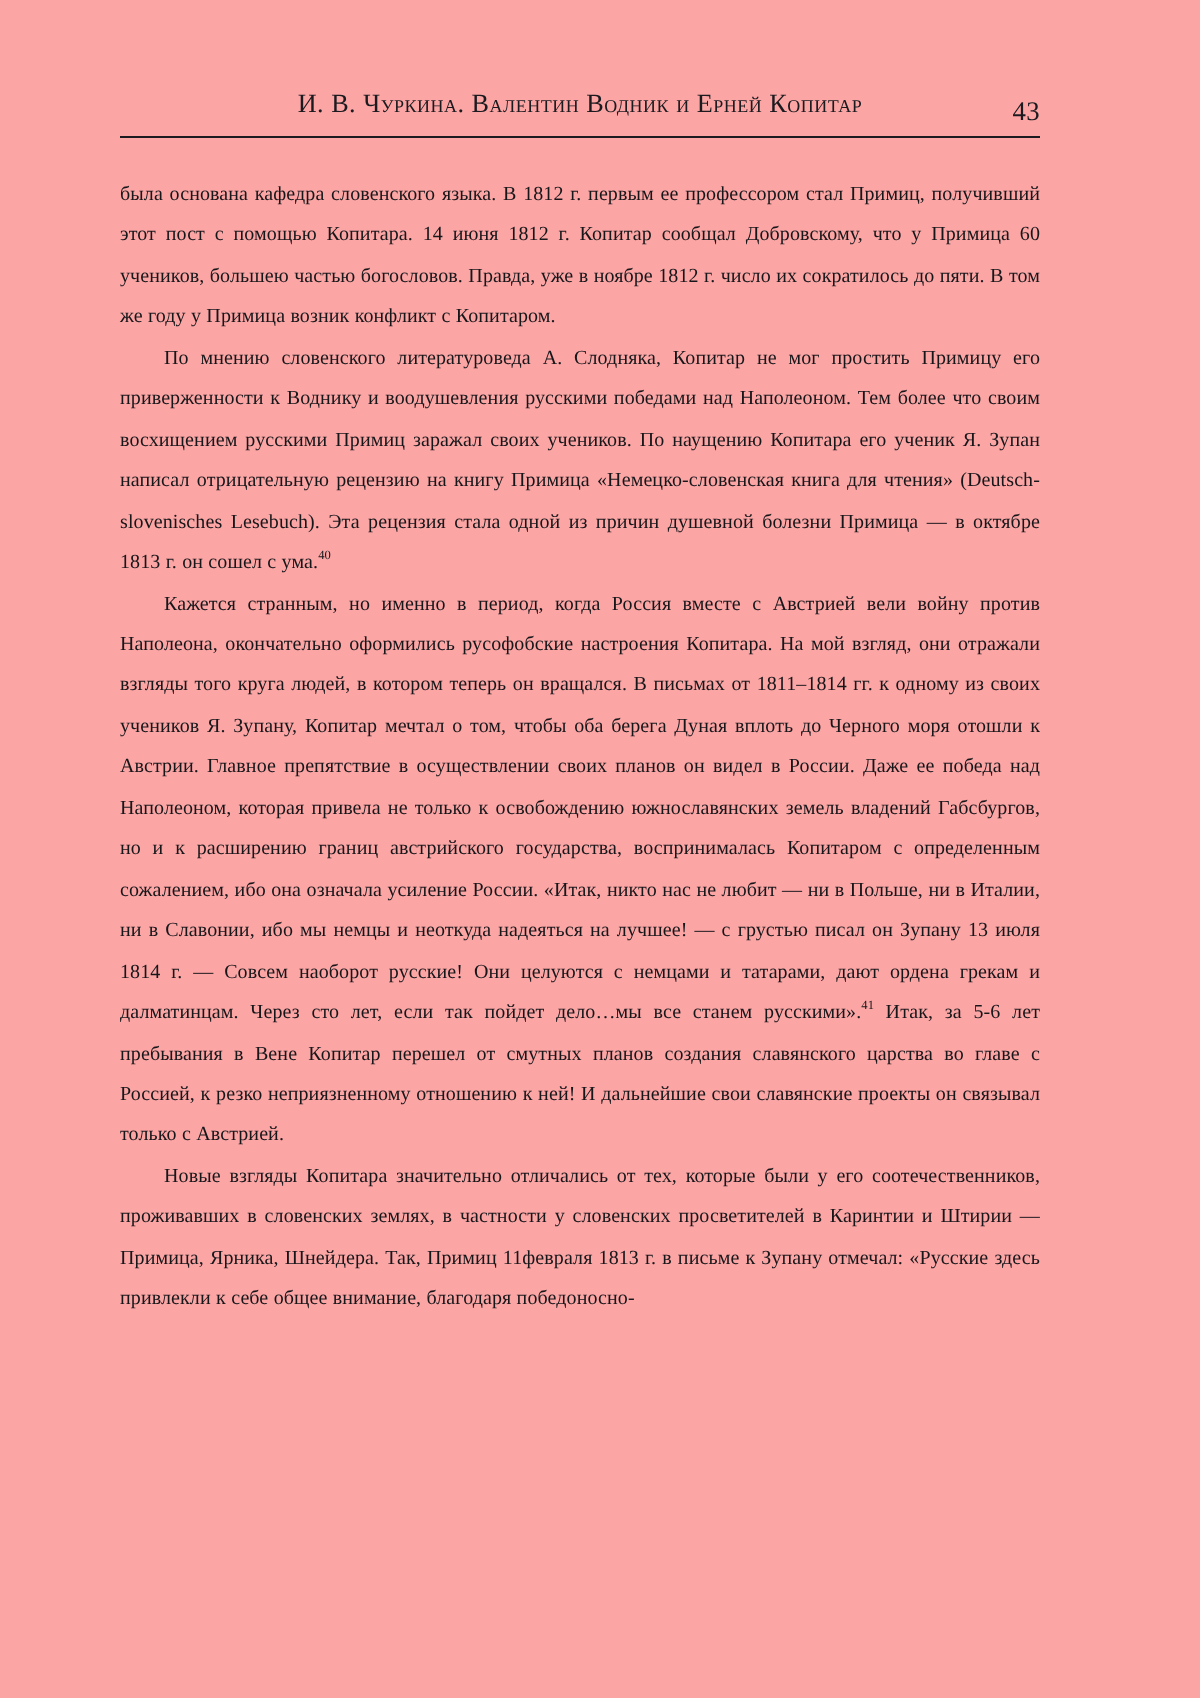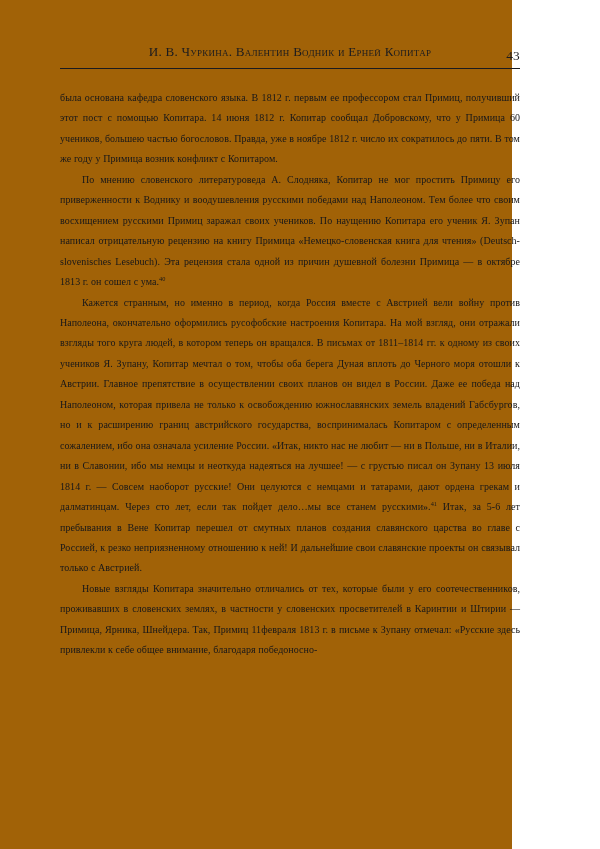--- a/index.html
+++ b/index.html
@@ -12,23 +12,23 @@
     width: 600px;
     height: 849px;
     overflow: hidden;
     font-family: "Liberation Serif", "DejaVu Serif", serif;
     color: #17171a;
     -webkit-font-smoothing: antialiased;
   }
 
   .page {
     position: relative;
-    width: 512px;
+    width: 600px;
     height: 849px;
-    background: #a16207;
+    background: #fca5a5;
     box-sizing: border-box;
   }
 
   
   .header-block {
     position: absolute;
     left: 60px;
     top: 44px;
     width: 460px;
   }

